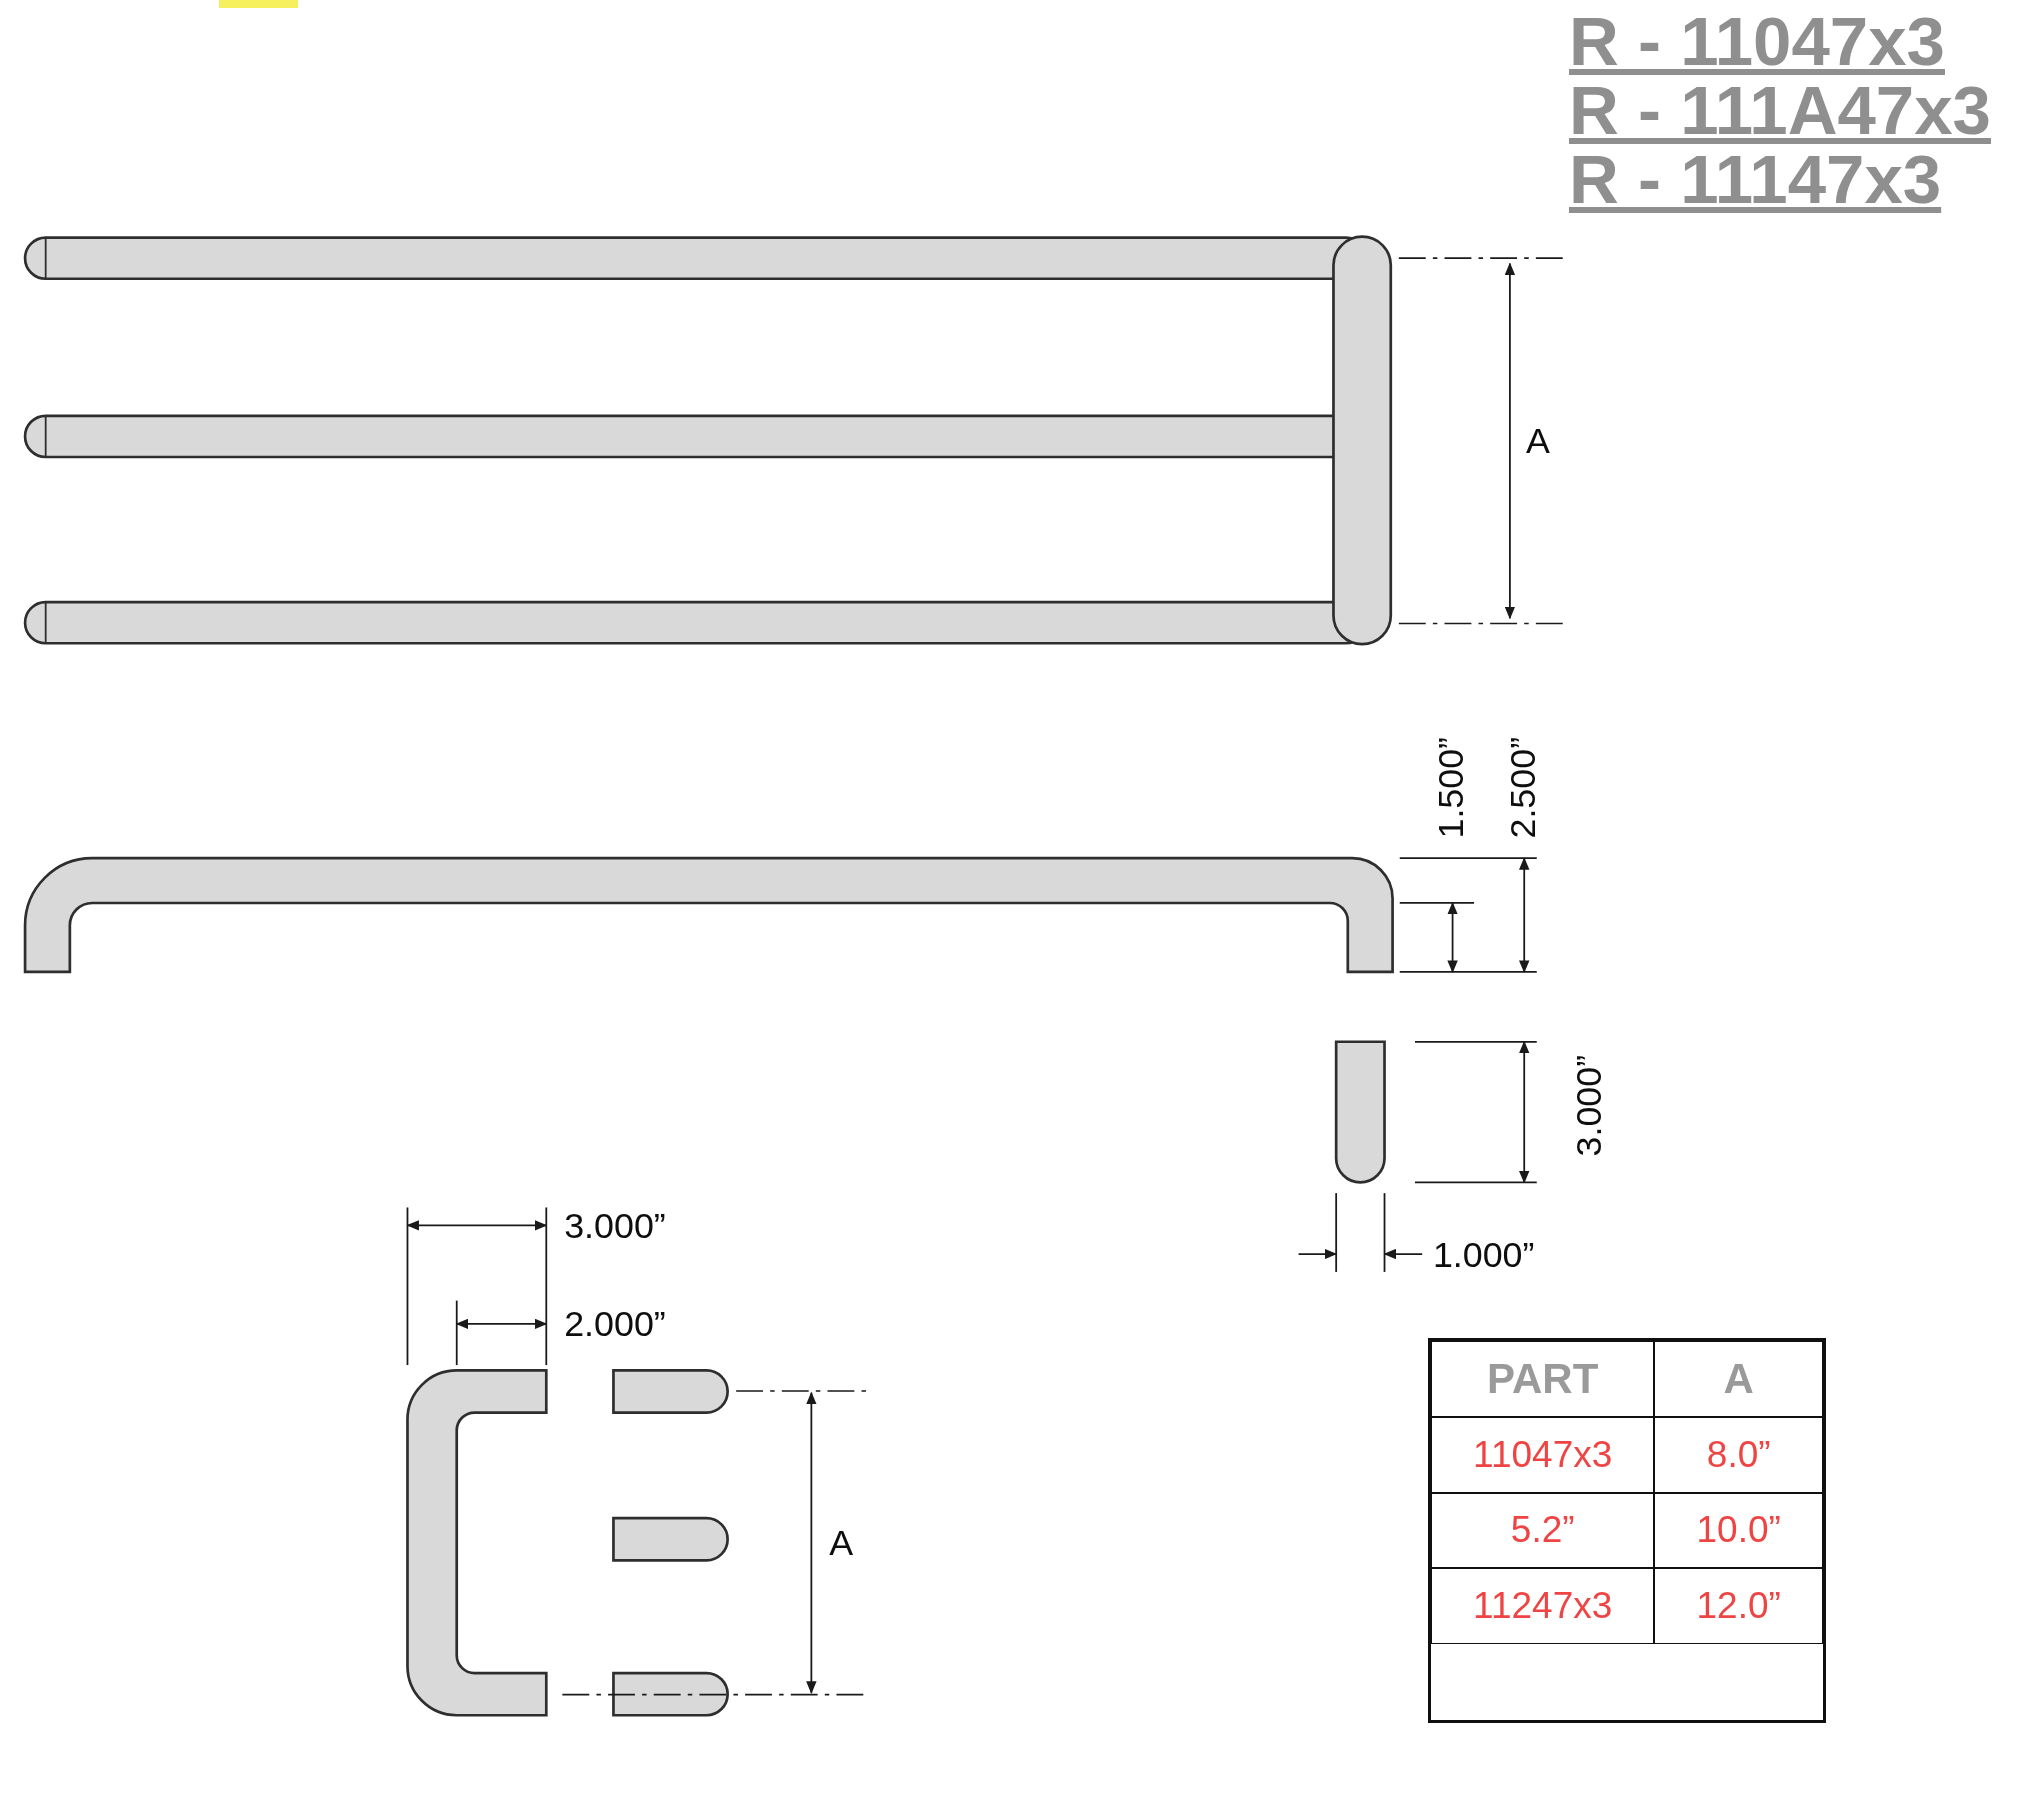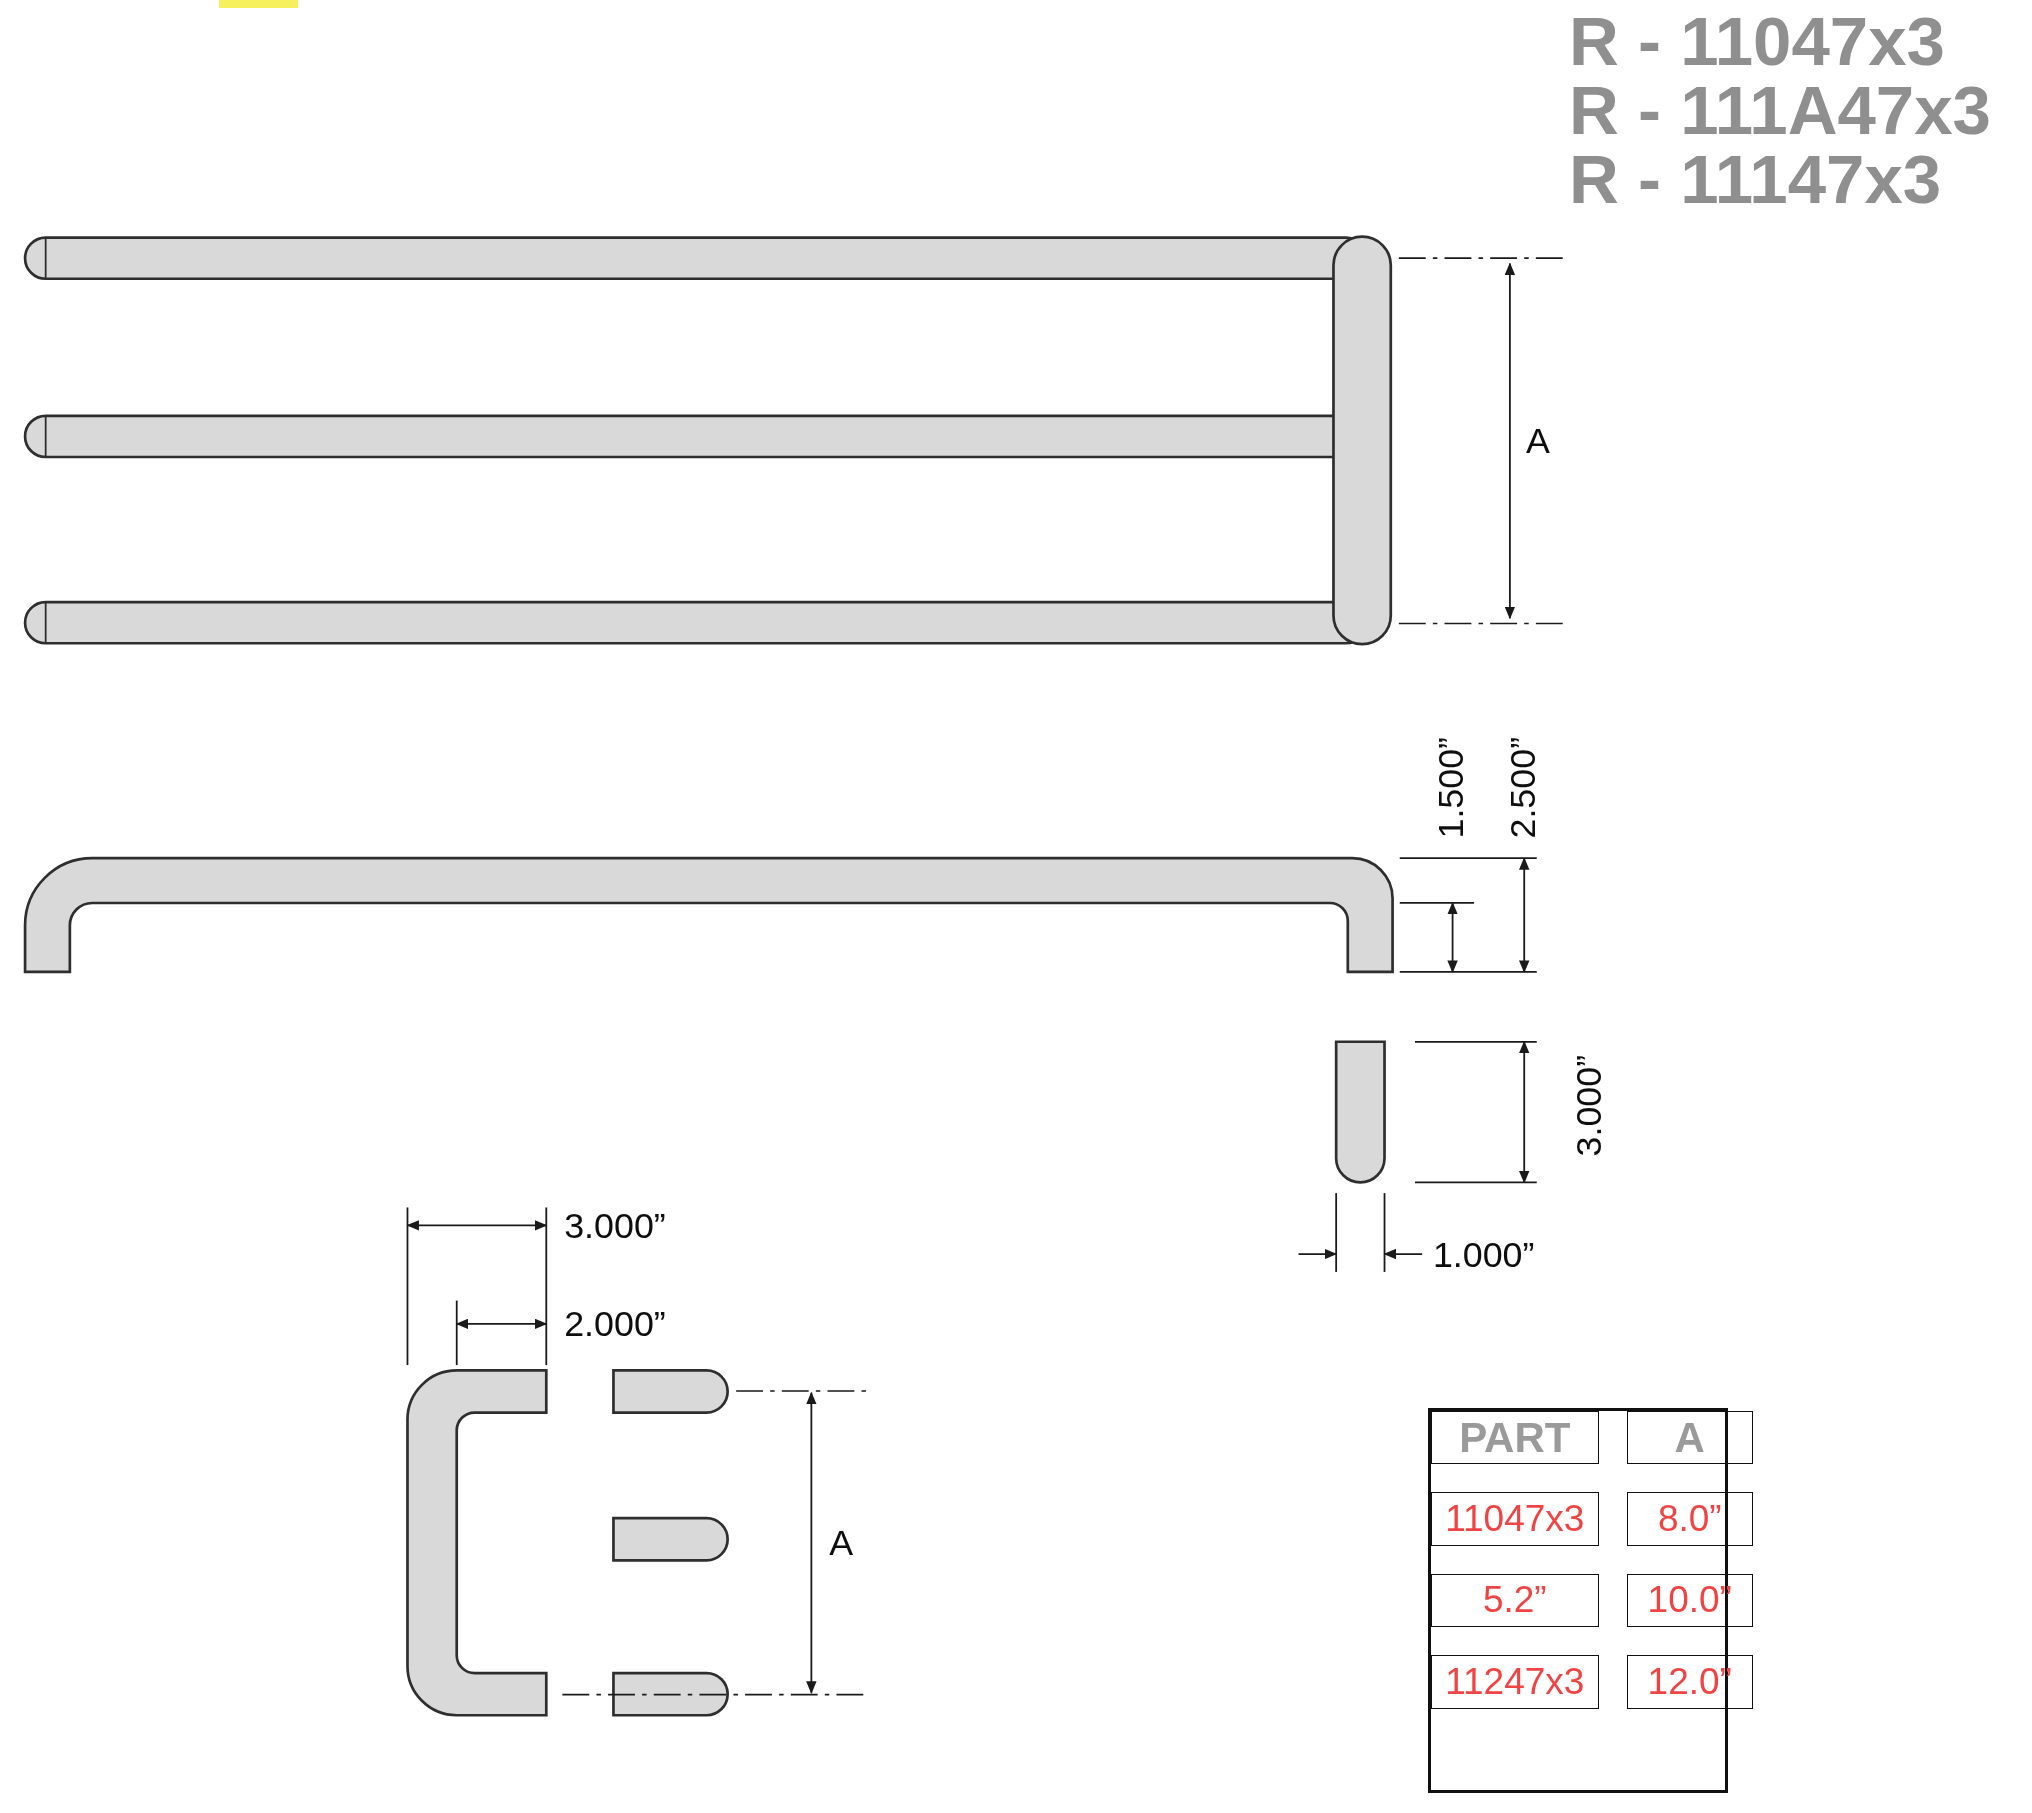--- a/index.html
+++ b/index.html
@@ -15,41 +15,40 @@
 
   .artifact {
     position:absolute; left:219px; top:0; width:79px; height:8px;
     background:#f6ef5e;
   }
 
   .part-numbers {
     position:absolute; left:1569px; top:7.2px;
     color:#8f8f8f; font-weight:bold;
     font-size:69px; line-height:69px;
-    white-space:nowrap; letter-spacing:0;
+    white-space:nowrap; letter-spacing:0;text-decoration:underline;
   }
 
   .drawing-svg { position:absolute; left:0; top:0; }
 
   .drawing-svg .bar { fill:#d9d9d9; stroke:#2e2e2e; stroke-width:3; }
   .drawing-svg .ext { stroke:#1a1a1a; stroke-width:2; fill:none; }
   .drawing-svg .dim { stroke:#1a1a1a; stroke-width:2; fill:none; }
   .drawing-svg .cl  { stroke:#1a1a1a; stroke-width:1.8; fill:none; stroke-dasharray:30 8 5 8; }
   .drawing-svg .tan { stroke:#2e2e2e; stroke-width:2; fill:none; }
   .drawing-svg text { font-family:"Liberation Sans", sans-serif; font-size:40px; fill:#0e0e0e; }
 
   .parts-table {
-    position:absolute; left:1428px; top:1408px;
-    width:300px; height:385px;
+    position:absolute; left:1428px; top:1338px;
+    width:398px; height:385px;
     border:3.6px solid #101010;
     background:#ffffff;
     display:grid;
     grid-template-columns:57% 43%;
     grid-template-rows:repeat(5, 1fr);
-    gap:28px;
   }
   .parts-table .cell {
     border:1.3px solid #101010;
     display:flex; align-items:center; justify-content:center;
     font-size:37px; color:#ef4444; white-space:nowrap;
   }
   .parts-table .head {
     color:#9a9a9a; font-weight:bold; font-size:42px;
   }
 </style>

